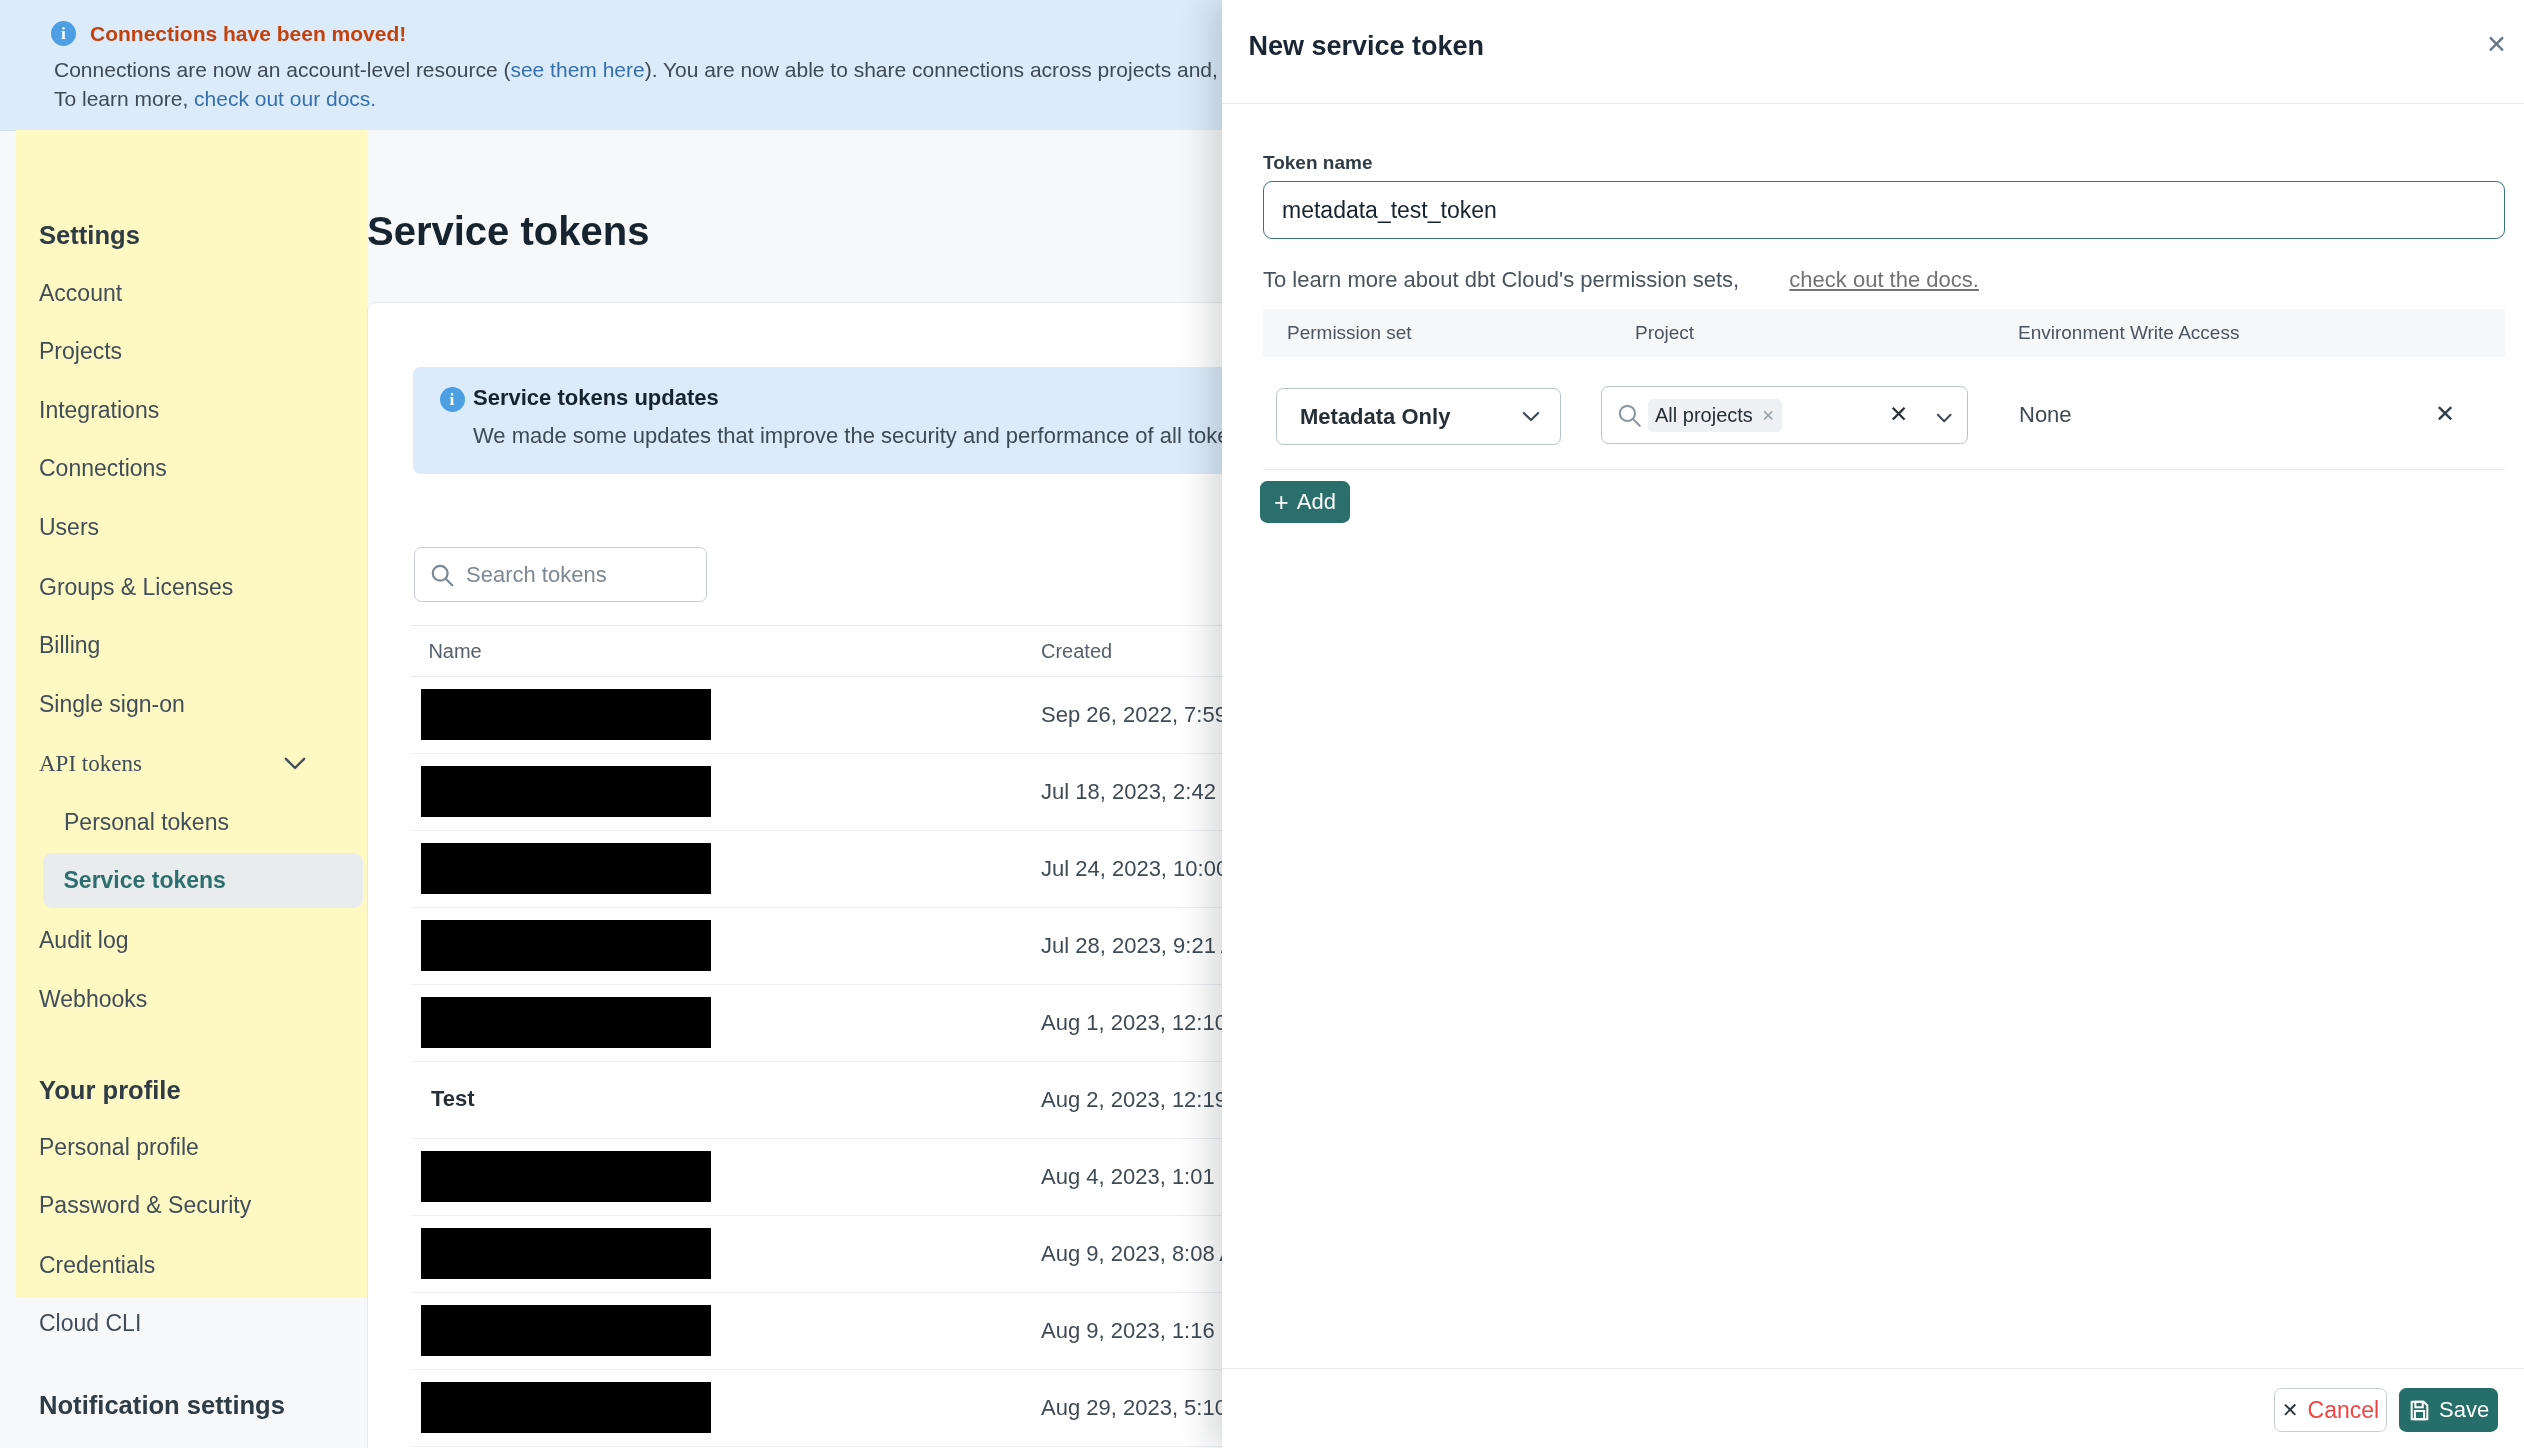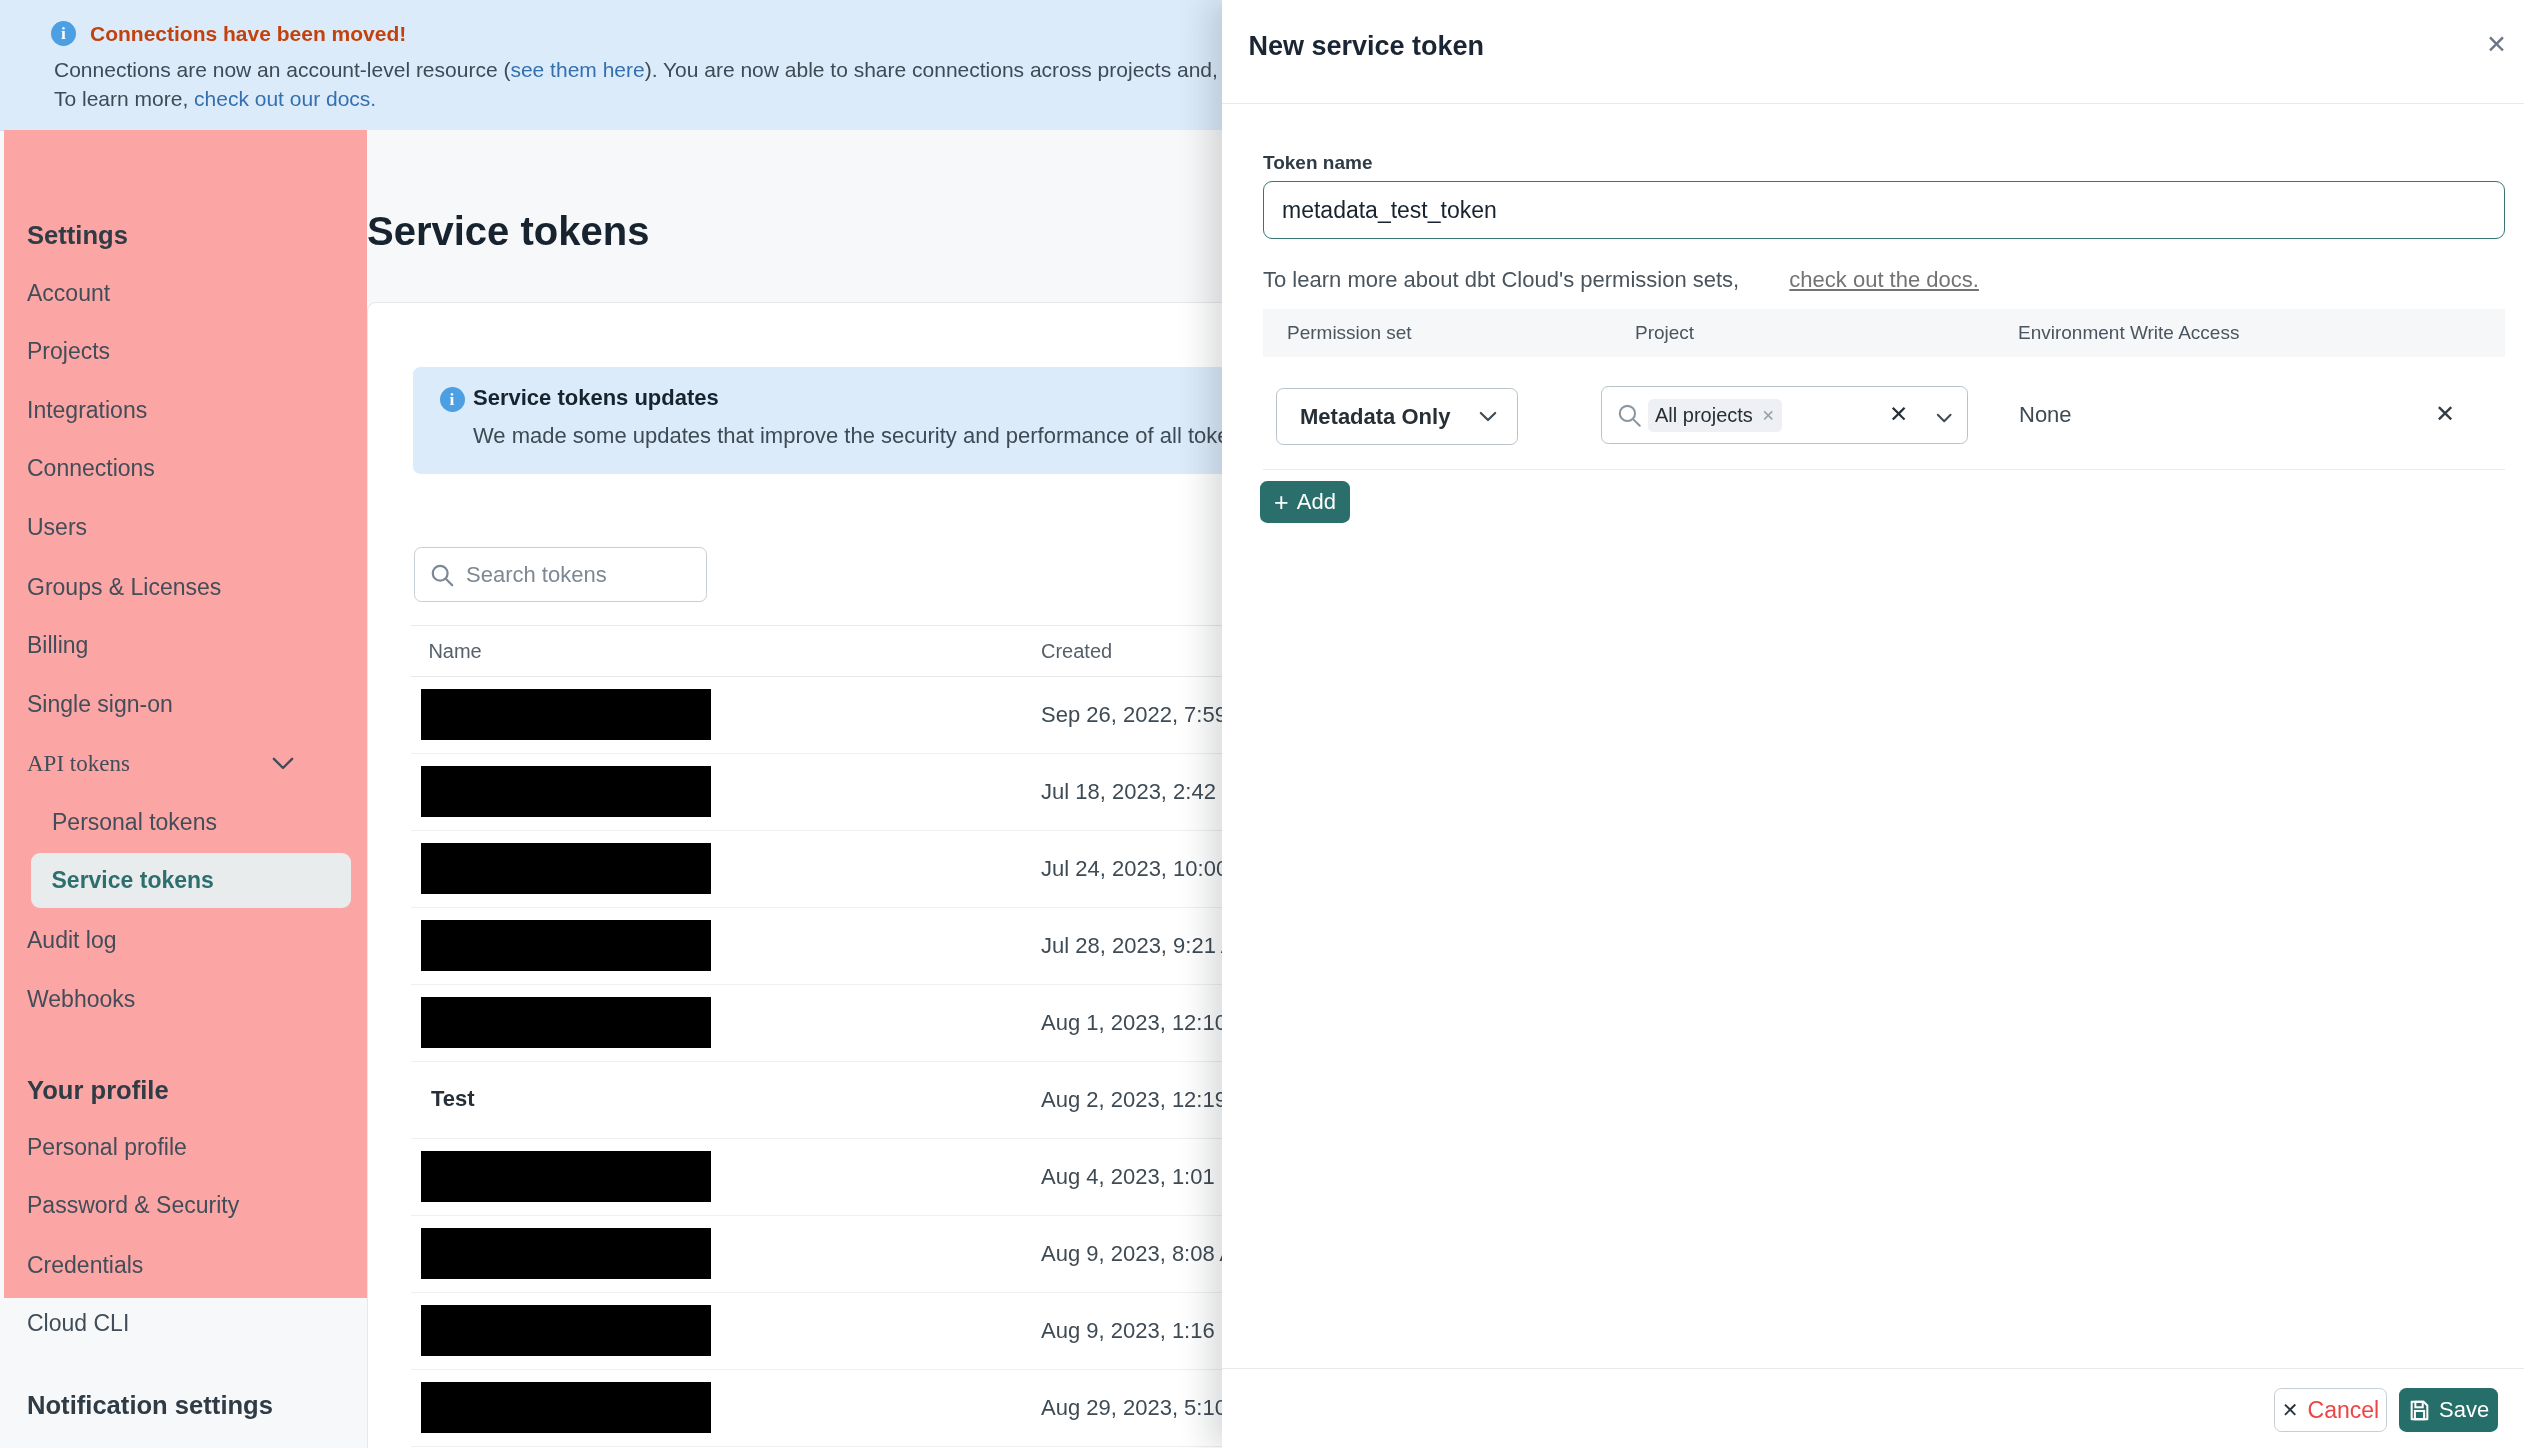--- a/index.html
+++ b/index.html
@@ -15,21 +15,21 @@
   .info-badge{position:absolute;width:25px;height:25px;border-radius:50%;background:#4c9fe3;color:#fff;
     font-family:"Liberation Serif",serif;font-weight:700;font-size:17.4px;display:flex;align-items:center;justify-content:center;}
   .banner .info-badge{left:51px;top:21px;}
   .banner-title{position:absolute;left:90px;top:22px;font-size:21px;font-weight:700;color:#c2410c;white-space:nowrap;}
   .banner-line{position:absolute;left:54px;font-size:21px;color:#3e4a54;white-space:nowrap;}
   .banner-line.l2{top:58px;}
   .banner-line.l3{top:87px;}
   .blue-link{color:#3470af;cursor:pointer;text-decoration:none;}
 
   
-  .sidebar{position:absolute;left:4px;top:130px;width:367px;height:1168px;background:#fca5a5;border-right:0.9px solid #e4e7e9;}
+  .sidebar{position:absolute;left:16px;top:130px;width:367px;height:1168px;background:#fef9c3;border-right:0.9px solid #e4e7e9;}
   .nav-h{position:absolute;left:23px;font-size:25.6px;font-weight:700;color:#2f3b45;white-space:nowrap;}
   .nav-i{position:absolute;left:23px;font-size:23px;color:#414d58;white-space:nowrap;cursor:pointer;}
   .nav-i.sub{left:48px;}
   .nav-active-pill{position:absolute;left:26.5px;top:723px;width:320px;height:55px;background:#e9eced;border-radius:9px;cursor:pointer;}
   .nav-active-pill span{position:absolute;left:21px;top:13.7px;font-size:23px;font-weight:700;color:#2c6f6e;white-space:nowrap;}
   .nav-chevron{position:absolute;left:268px;top:627px;}
 
   
   .main{position:absolute;left:367px;top:130px;right:0;bottom:0;background:#f7f8f9;}
   .page-title{position:absolute;left:0px;top:79px;font-size:40px;font-weight:700;color:#17242f;white-space:nowrap;}
@@ -66,21 +66,21 @@
   .tn-input{position:absolute;left:41px;top:181px;width:1242px;height:58px;border:1.8px solid #377573;border-radius:9px;
     box-sizing:border-box;font-size:23px;color:#17242f;padding:0 0 0 18px;outline:none;background:#fff;
     font-family:"Liberation Sans",sans-serif;}
   .docs-line{position:absolute;left:41px;top:267px;font-size:22px;color:#4a545c;white-space:nowrap;}
   .teal-link{color:#737373;text-decoration:underline;cursor:pointer;margin-left:44px;}
 
   .perm-head{position:absolute;left:41px;top:309px;width:1242px;height:48px;background:#f6f7f8;}
   .perm-head span{position:absolute;top:12.8px;font-size:19px;color:#4a5560;white-space:nowrap;}
   .ph-set{left:24px;} .ph-project{left:372px;} .ph-env{left:755px;}
 
-  .select-perm{position:absolute;left:54px;top:388px;width:242px;height:57px;border:1.8px solid #b9c2c8;border-radius:7.3px;
+  .select-perm{position:absolute;left:54px;top:388px;width:285px;height:57px;border:1.8px solid #b9c2c8;border-radius:7.3px;
     background:#fff;box-sizing:border-box;cursor:pointer;}
   .select-perm .sel-text{position:absolute;left:23px;top:14.6px;font-size:22px;font-weight:700;color:#262f36;white-space:nowrap;}
   .select-perm svg{position:absolute;right:20px;top:22px;}
 
   .project-field{position:absolute;left:379px;top:386px;width:367px;height:58px;border:1.8px solid #b9c2c8;border-radius:7.3px;
     background:#fff;box-sizing:border-box;cursor:pointer;}
   .project-field .mag{position:absolute;left:14.6px;top:16.4px;}
   .chip{position:absolute;left:46px;top:12px;height:33px;background:#eef0f3;border-radius:5.5px;
     display:flex;align-items:center;padding:0 7px;gap:9px;}
   .chip .chip-label{font-size:20px;color:#262f36;white-space:nowrap;}

